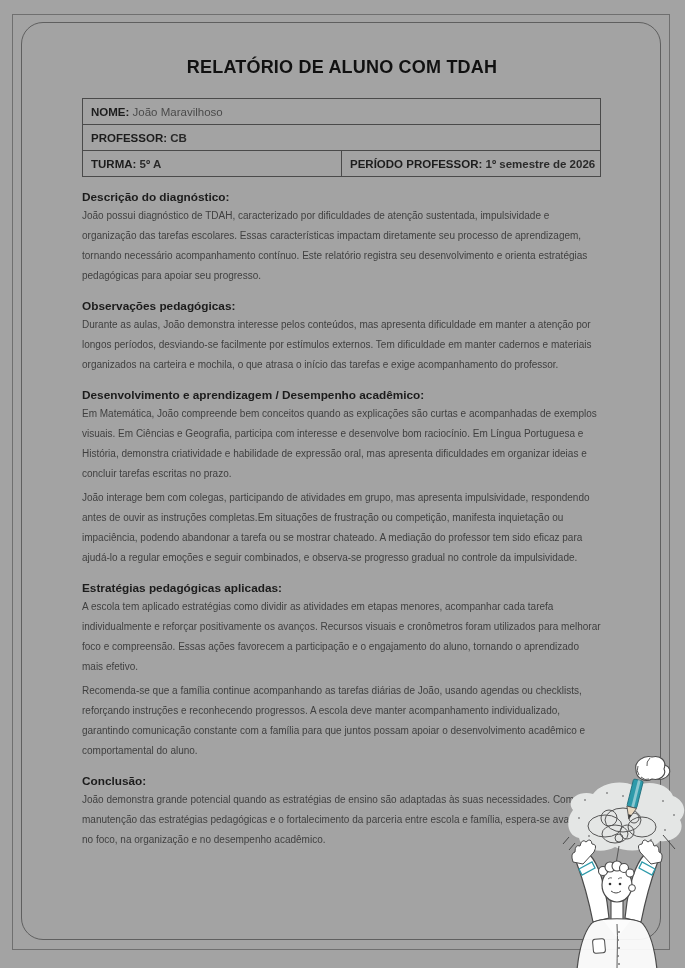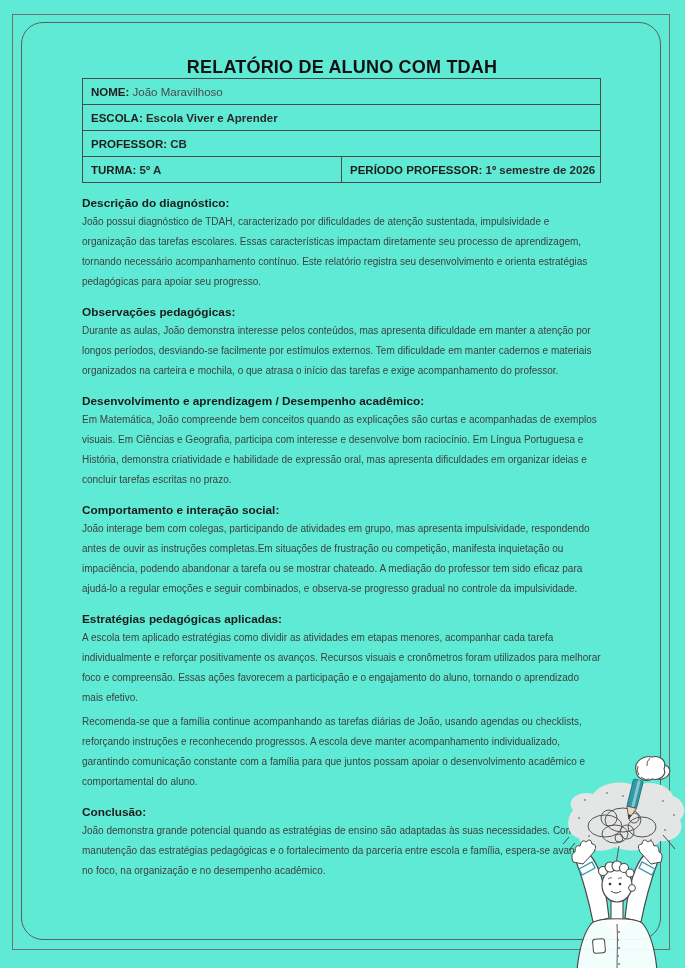--- a/index.html
+++ b/index.html
@@ -4,21 +4,21 @@
 <title>Relatório de Aluno com TDAH</title>
 <style>
   * { box-sizing: border-box; margin: 0; padding: 0; }
   html, body { background: #ffffff; }
   body { font-family: "Liberation Sans", "DejaVu Sans", sans-serif; }
 
   .page {
     position: relative;
     width: 685px;
     height: 968px;
-    background: #5eead4;
+    background: #a3a3a3;
     overflow: hidden;
   }
 
   .outer-frame {
     position: absolute;
     left: 12px; top: 14px;
     width: 658px; height: 936px;
     border: 1px solid #6f6f6f;
     z-index: 1;
   }
@@ -41,21 +41,21 @@
   .doc-title {
     margin-top: 57px;
     text-align: center;
     font-size: 18px;
     font-weight: bold;
     color: #111111;
     letter-spacing: 0.2px;
   }
 
   table.info-table {
-    margin-top: 0;
+    margin-top: 20px;
     width: 519px;
     border-collapse: collapse;
     table-layout: fixed;
   }
   table.info-table td {
     border: 1px solid #4a4a4a;
     height: 26px;
     padding: 2px 8px;
     font-size: 11.5px;
     color: #222222;
@@ -118,26 +118,20 @@
     <table class="info-table">
       <tbody>
           <tr>
         <td colspan="2">
           <span class="lbl">NOME:</span>
           <span class="val-reg">João Maravilhoso</span>
         </td>
       </tr>
       <tr>
         <td colspan="2">
-          <span class="lbl">ESCOLA:</span>
-          <span class="val-bold">Escola Viver e Aprender</span>
-        </td>
-      </tr>
-      <tr>
-        <td colspan="2">
           <span class="lbl">PROFESSOR:</span>
           <span class="val-bold">CB</span>
         </td>
       </tr>
       <tr>
         <td class="cell-a">
           <span class="lbl">TURMA:</span>
           <span class="val-bold">5º A</span>
         </td>
         <td class="cell-b">
@@ -155,21 +149,20 @@
       </div>
       <div class="section">
         <h3>Observações pedagógicas:</h3>
         <p>Durante as aulas, João demonstra interesse pelos conteúdos, mas apresenta dificuldade em manter a atenção por longos períodos, desviando-se facilmente por estímulos externos. Tem dificuldade em manter cadernos e materiais organizados na carteira e mochila, o que atrasa o início das tarefas e exige acompanhamento do professor.</p>
       </div>
       <div class="section">
         <h3>Desenvolvimento e aprendizagem / Desempenho acadêmico:</h3>
         <p>Em Matemática, João compreende bem conceitos quando as explicações são curtas e acompanhadas de exemplos visuais. Em Ciências e Geografia, participa com interesse e desenvolve bom raciocínio. Em Língua Portuguesa e História, demonstra criatividade e habilidade de expressão oral, mas apresenta dificuldades em organizar ideias e concluir tarefas escritas no prazo.</p>
       </div>
       <div class="section">
-        <h3>Comportamento e interação social:</h3>
         <p>João interage bem com colegas, participando de atividades em grupo, mas apresenta impulsividade, respondendo antes de ouvir as instruções completas.Em situações de frustração ou competição, manifesta inquietação ou impaciência, podendo abandonar a tarefa ou se mostrar chateado. A mediação do professor tem sido eficaz para ajudá-lo a regular emoções e seguir combinados, e observa-se progresso gradual no controle da impulsividade.</p>
       </div>
       <div class="section">
         <h3>Estratégias pedagógicas aplicadas:</h3>
         <p>A escola tem aplicado estratégias como dividir as atividades em etapas menores, acompanhar cada tarefa individualmente e reforçar positivamente os avanços. Recursos visuais e cronômetros foram utilizados para melhorar foco e compreensão. Essas ações favorecem a participação e o engajamento do aluno, tornando o aprendizado mais efetivo.</p>
       </div>
       <div class="section">
         <p>Recomenda-se que a família continue acompanhando as tarefas diárias de João, usando agendas ou checklists, reforçando instruções e reconhecendo progressos. A escola deve manter acompanhamento individualizado, garantindo comunicação constante com a família para que juntos possam apoiar o desenvolvimento acadêmico e comportamental do aluno.</p>
       </div>
       <div class="section">

